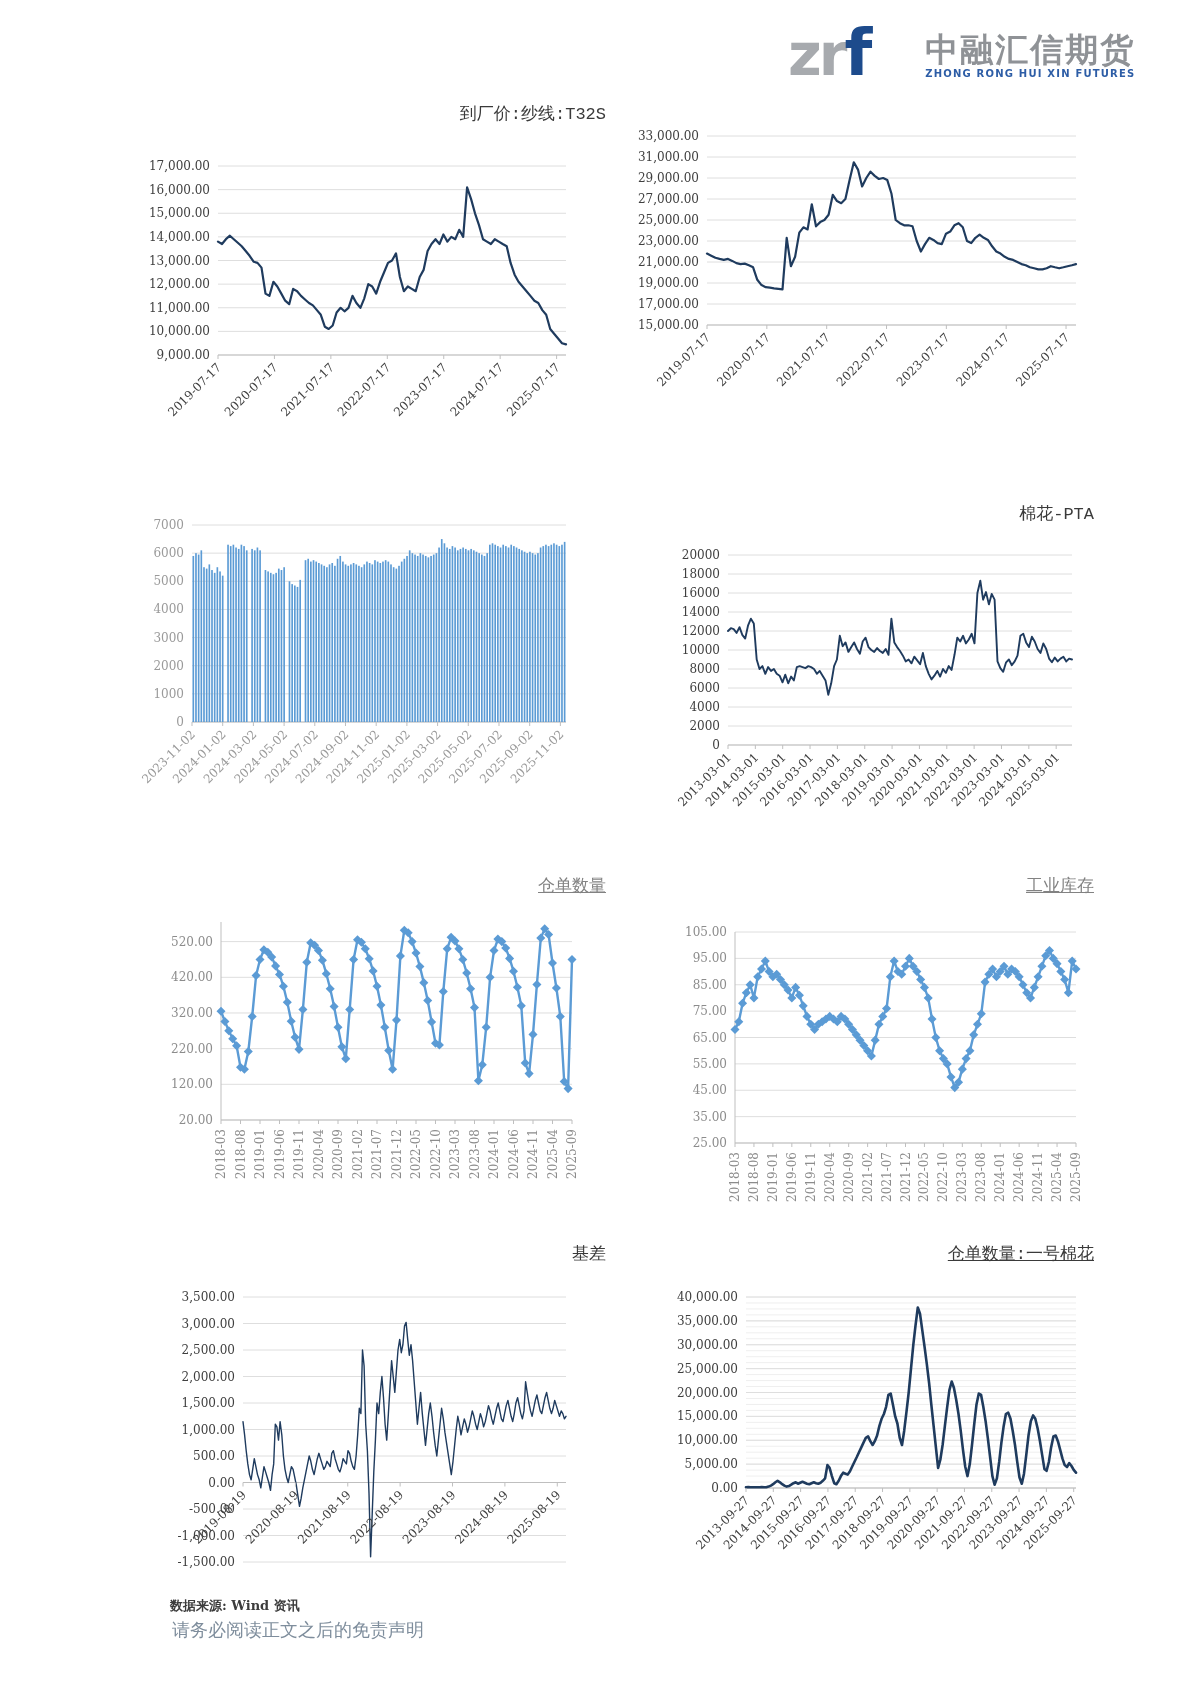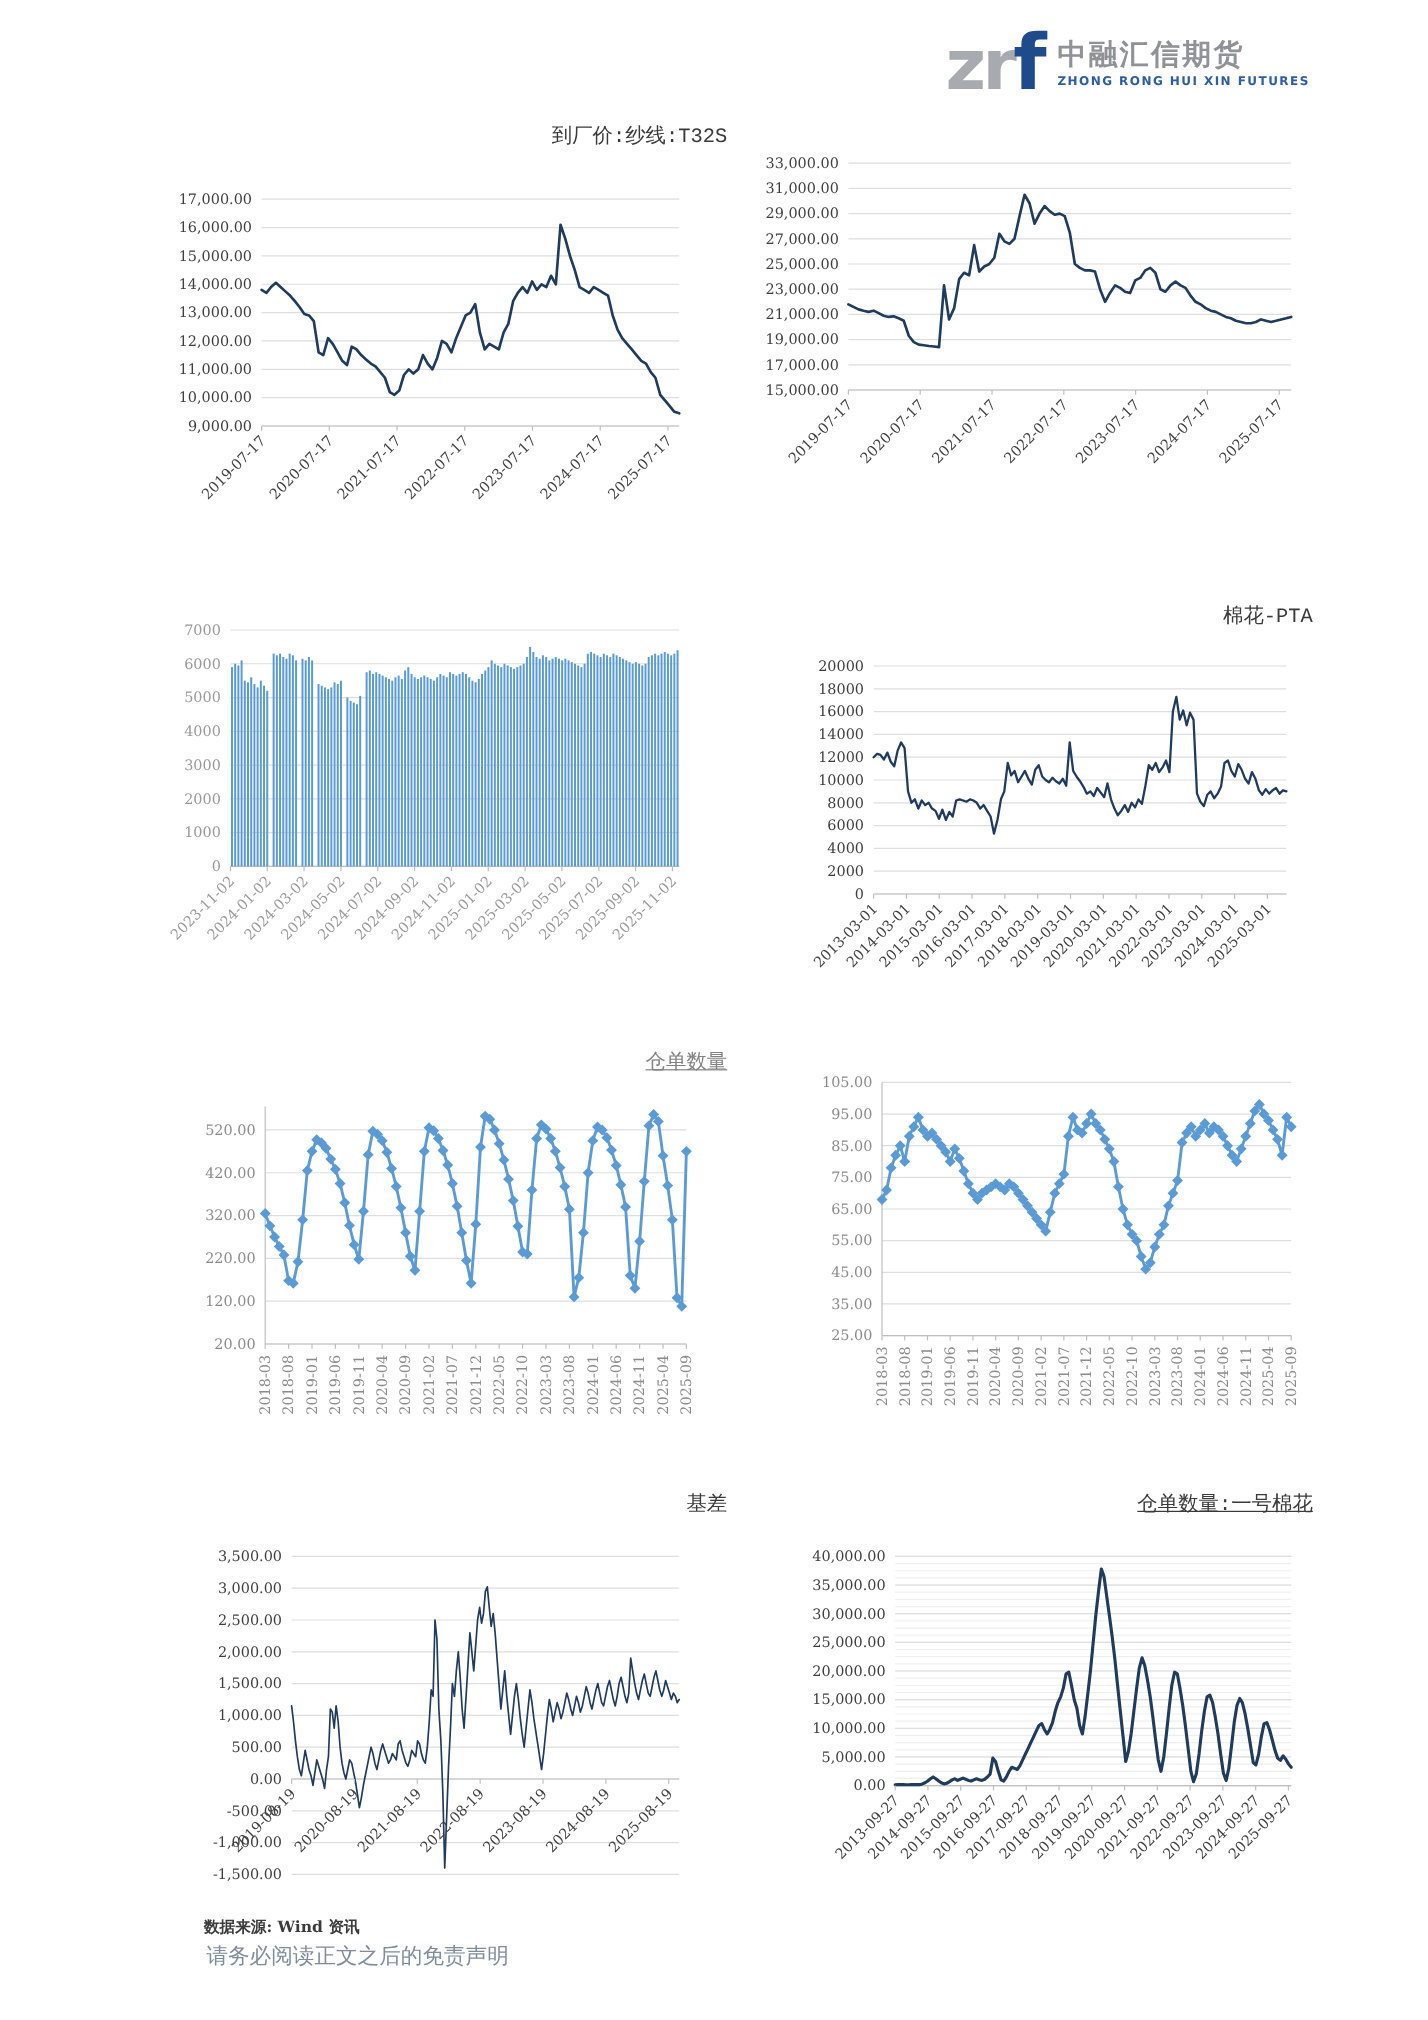--- a/index.html
+++ b/index.html
@@ -1,24 +1,24 @@
 <!DOCTYPE html>
 <html><head>
 <meta charset="utf-8">
 <style>
   html,body{margin:0;padding:0;background:#fff;}
   .page{position:relative;width:1190px;height:1683px;background:#ffffff;overflow:hidden;
         font-family:"DejaVu Sans","Liberation Sans",sans-serif;}
   
-  .logo{position:absolute;top:24px;left:788px;display:flex;align-items:flex-start;}
+  .logo{position:absolute;top:24px;left:788px;display:flex;align-items:center;gap:44px;}
   .logo .mark{font-family:"DejaVu Sans",sans-serif;font-weight:bold;font-size:58px;line-height:58px;letter-spacing:-3px;}
   .logo .mark .zr{color:#a7aaae;}
   .logo .mark .f{color:#1d4b8c;font-size:64px;}
   .logo .names{margin-left:12px;margin-top:6px;}
-  .logo .cn{font-size:24px;font-weight:bold;color:#8f9296;letter-spacing:2px;line-height:30px;
+  .logo .cn{font-size:33px;font-weight:bold;color:#8f9296;letter-spacing:2px;line-height:30px;
             font-family:"DejaVu Sans",sans-serif;}
   .logo .en{font-size:10px;color:#2d5da6;letter-spacing:1.2px;margin-top:3px;font-weight:bold;}
   
   .chart{position:absolute;width:478px;}
   .ctitle{height:30px;line-height:30px;text-align:right;font-size:17px;color:#3a3a3a;
           font-family:Liberation Mono, monospace;}
   svg{display:block;}
   svg text{font-family:"DejaVu Serif","DejaVu Sans",serif;}
   
   .src{position:absolute;left:170px;top:1597px;font-size:13px;color:#3c3c3c;
@@ -500,20 +500,21 @@
         <text text-anchor="end" fill="#8c8c8c" font-size="12" transform="translate(389.5,227) rotate(-90)">2024-06</text>
         <line x1="405" x2="405" y1="218" y2="222" stroke="#bfbfbf" stroke-width="1"></line>
         <text text-anchor="end" fill="#8c8c8c" font-size="12" transform="translate(409,227) rotate(-90)">2024-11</text>
         <line x1="424.5" x2="424.5" y1="218" y2="222" stroke="#bfbfbf" stroke-width="1"></line>
         <text text-anchor="end" fill="#8c8c8c" font-size="12" transform="translate(428.5,227) rotate(-90)">2025-04</text>
         <line x1="444" x2="444" y1="218" y2="222" stroke="#bfbfbf" stroke-width="1"></line>
         <text text-anchor="end" fill="#8c8c8c" font-size="12" transform="translate(448,227) rotate(-90)">2025-09</text>
       </svg>
   </div>
   <div class="chart" style="left:616px;top:872px">
+    <div class="ctitle" style="color: rgb(130, 130, 130); text-decoration: underline; padding-left: 101px;">工业库存</div>
     <svg width="478" height="310">
         <line x1="119" x2="460" y1="30" y2="30" stroke="#dedede" stroke-width="1"></line>
         <line x1="119" x2="460" y1="56.375" y2="56.375" stroke="#dedede" stroke-width="1"></line>
         <line x1="119" x2="460" y1="82.75" y2="82.75" stroke="#dedede" stroke-width="1"></line>
         <line x1="119" x2="460" y1="109.125" y2="109.125" stroke="#dedede" stroke-width="1"></line>
         <line x1="119" x2="460" y1="135.5" y2="135.5" stroke="#dedede" stroke-width="1"></line>
         <line x1="119" x2="460" y1="161.875" y2="161.875" stroke="#dedede" stroke-width="1"></line>
         <line x1="119" x2="460" y1="188.25" y2="188.25" stroke="#dedede" stroke-width="1"></line>
         <line x1="119" x2="460" y1="214.625" y2="214.625" stroke="#dedede" stroke-width="1"></line>
         <line x1="119" x2="460" y1="241" y2="241" stroke="#dedede" stroke-width="1"></line>

